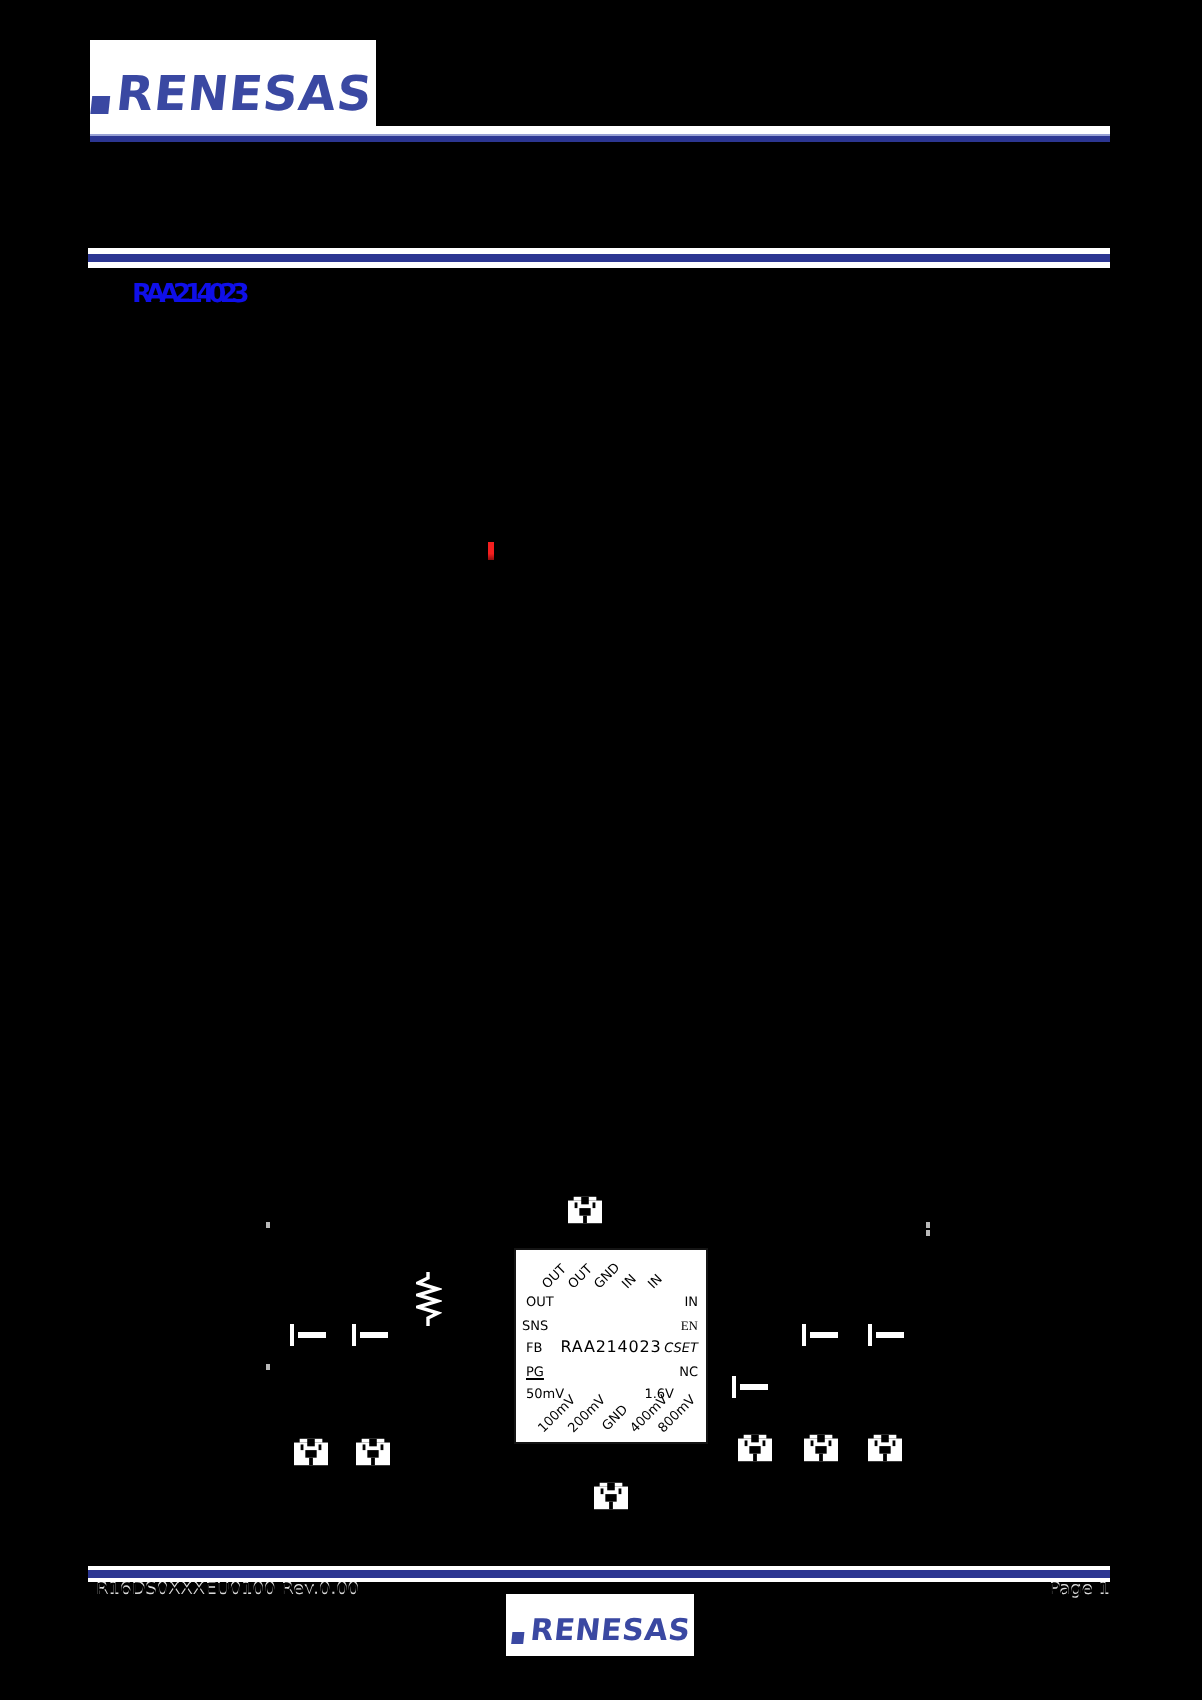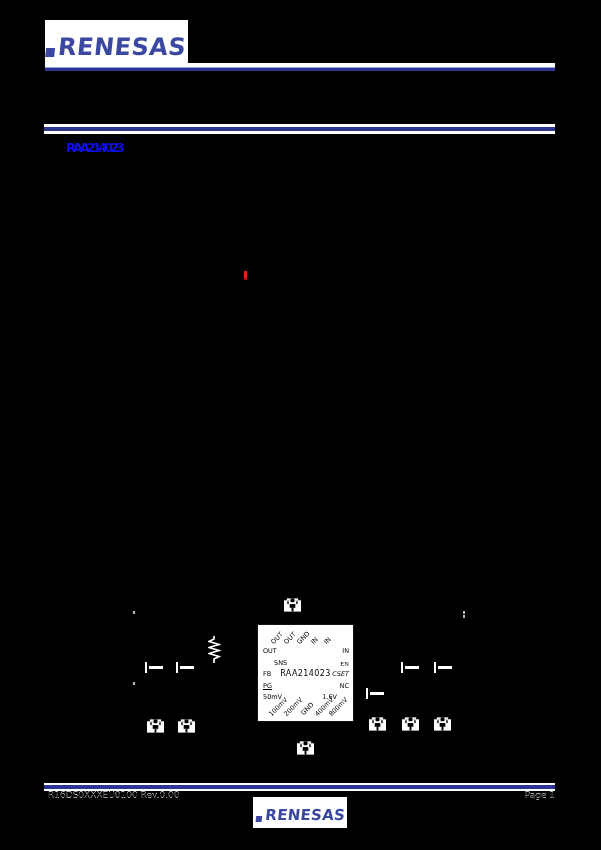--- a/index.html
+++ b/index.html
@@ -170,21 +170,21 @@
         <rect x="3" y="0" width="12" height="2" fill="#fff"></rect>
       <rect x="7" y="0" width="4" height="4" fill="#000"></rect>
         <rect x="6" y="6" width="6" height="4" fill="#000"></rect>
       <rect x="8" y="10" width="2" height="4" fill="#000"></rect>
         <rect x="3.5" y="3" width="1.5" height="3" fill="#000"></rect>
       <rect x="13" y="3" width="1.5" height="3" fill="#000"></rect>
     </svg>
 
     <div class="abs" id="chip">
       <span class="pin" style="left:5px;top:23px;">OUT</span>
-      <span class="pin" style="left:16px;top:34.5px;">SNS</span>
+      <span class="pin" style="left:3px;top:34.5px;">SNS</span>
       <span class="pin" style="left:5px;top:46px;">FB</span>
       <span class="pin" style="left:5px;top:57.5px;text-decoration:underline;">PG</span>
       <span class="pin" style="left:5px;top:69px;text-align:right;">50mV</span>
 
       <span class="pin right" style="right:4px;top:23px;">IN</span>
       <span class="pin right" style="right:4px;top:34.5px;font-family:Liberation Serif, serif;">EN</span>
       <span class="pin right" style="right:4px;top:46px;font-style:italic;">CSET</span>
       <span class="pin right" style="right:4px;top:57.5px;">NC</span>
       <span class="pin right" style="right:16px;top:69px;">1.6V</span>
 

